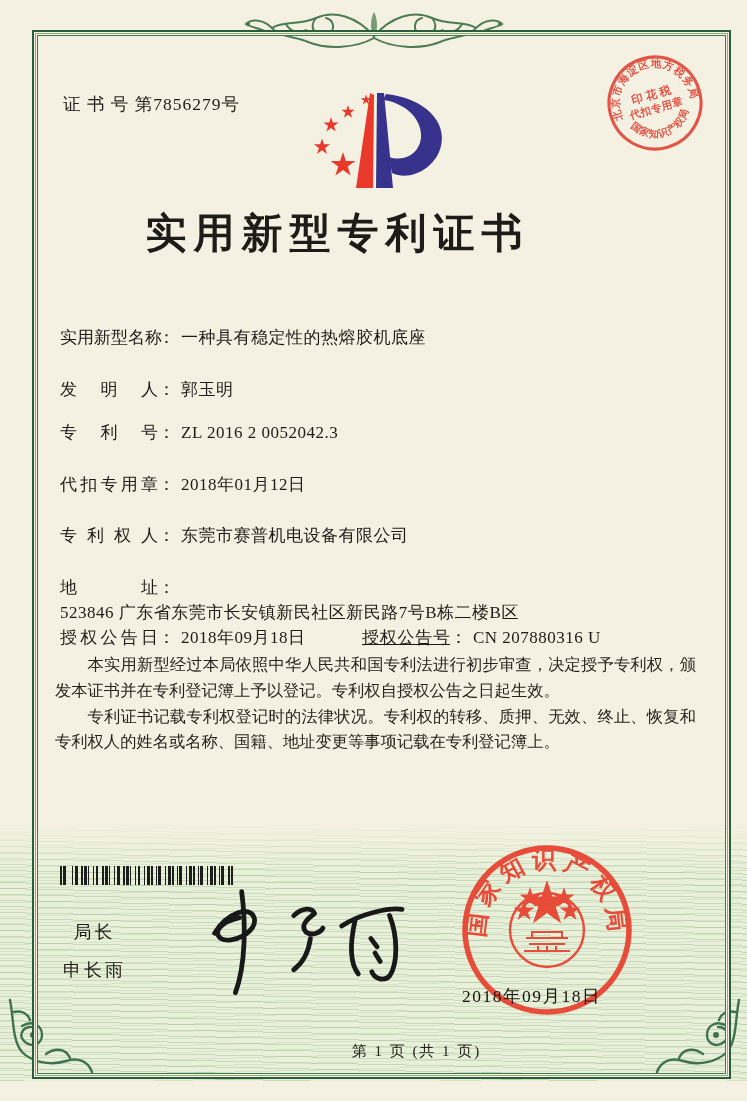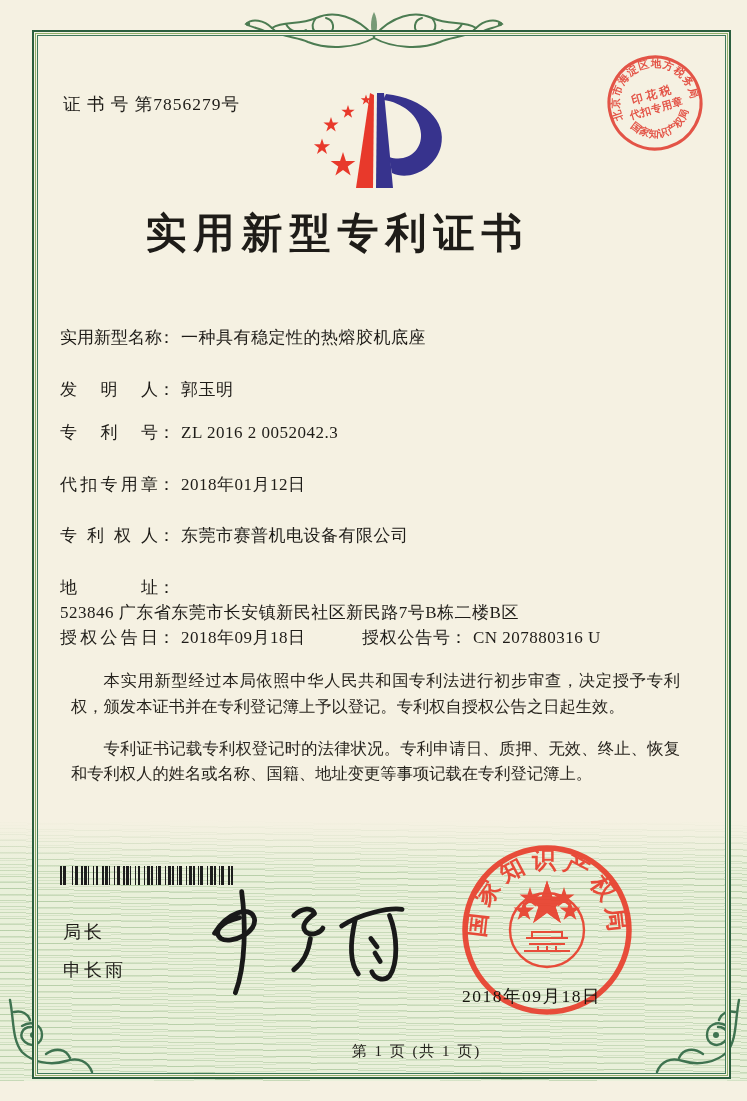--- a/index.html
+++ b/index.html
@@ -42,38 +42,38 @@
   .fields{position:absolute;left:60px;top:310px;width:640px;}
   .frow{position:absolute;left:0;white-space:nowrap;font-size:17px;}
   .flabel{display:inline-block;width:98px;text-align:justify;text-align-last:justify;}
   .fcolon{display:inline-block;margin-right:6px;}
   .fvalue{letter-spacing:.5px;}
   .frow.addr{white-space:normal;width:642px;}
   .frow.addr .flabel{vertical-align:top;}
   .frow.addr .fcolon{vertical-align:top;}
   .frow.addr .fvalue{display:inline-block;width:530px;vertical-align:top;line-height:27px;}
   .grant-no{position:absolute;left:302px;top:0;white-space:nowrap;}
-  .grant-no .flabel{width:88px;}
+  .grant-no .flabel{width:88px;text-decoration:underline;}
 
   .paras{position:absolute;left:55px;top:652px;width:641px;
          font-size:16.3px;line-height:25.8px;text-align:justify;color:#27241e;}
-  .paras p{margin:16px;text-indent:2em;}
+  .paras p{margin:0;text-indent:2em;}
 
   .barcode{
     position:absolute;left:60px;top:866px;width:173px;height:19px;
     background:repeating-linear-gradient(90deg,
       #1d1d1d 0 1.5px, transparent 1.5px 3px,
       #1d1d1d 3px 6px, transparent 6px 7.5px,
       #1d1d1d 7.5px 8.5px, transparent 8.5px 12px,
       #1d1d1d 12px 13px, transparent 13px 14.5px,
       #1d1d1d 14.5px 17.5px, transparent 17.5px 21px);
   }
 
   .signer{position:absolute;left:63px;top:920px;font-size:18px;letter-spacing:3px;}
-  .signer div{margin-bottom:14px;}
+  .signer div{margin-bottom:14px;text-align:center;}
   .sig-svg{position:absolute;left:185px;top:876px;}
 
   .seal-wrap{position:absolute;left:450px;top:838px;width:200px;height:200px;}
   .seal-date{position:absolute;left:462px;top:984px;font-size:17.5px;letter-spacing:1.5px;
              color:#17150f;white-space:nowrap;}
   .tax-stamp{position:absolute;left:600px;top:48px;opacity:.92;}
 
   .footer{position:absolute;left:0;top:1042px;width:747px;text-align:center;
           font-size:15px;letter-spacing:2px;color:#23211c;padding-left:43px;}
 
@@ -180,21 +180,21 @@
     <div class="frow" style="top:316px">
       <span class="flabel">授权公告日</span><span class="fcolon">：</span><span class="fvalue">2018年09月18日</span>
       <span class="grant-no">
         <span class="flabel">授权公告号</span><span class="fcolon">：</span><span class="fvalue">CN 207880316 U</span>
       </span>
     </div>
   </div>
 
   <div class="paras">
     <p>本实用新型经过本局依照中华人民共和国专利法进行初步审查，决定授予专利权，颁发本证书并在专利登记簿上予以登记。专利权自授权公告之日起生效。</p>
-    <p>专利证书记载专利权登记时的法律状况。专利申请日、质押、无效、终止、恢复和专利权人的姓名或名称、国籍、地址变更等事项记载在专利登记簿上。</p>
+    <p>专利证书记载专利权登记时的法律状况。专利权的转移、质押、无效、终止、恢复和专利权人的姓名或名称、国籍、地址变更等事项记载在专利登记簿上。</p>
   </div>
 
   <div class="barcode"></div>
 
   <div class="signer">
     <div>局长</div>
     <div>申长雨</div>
   </div>
 
   <svg class="sig-svg" width="230" height="125" viewBox="0 0 220 120">

